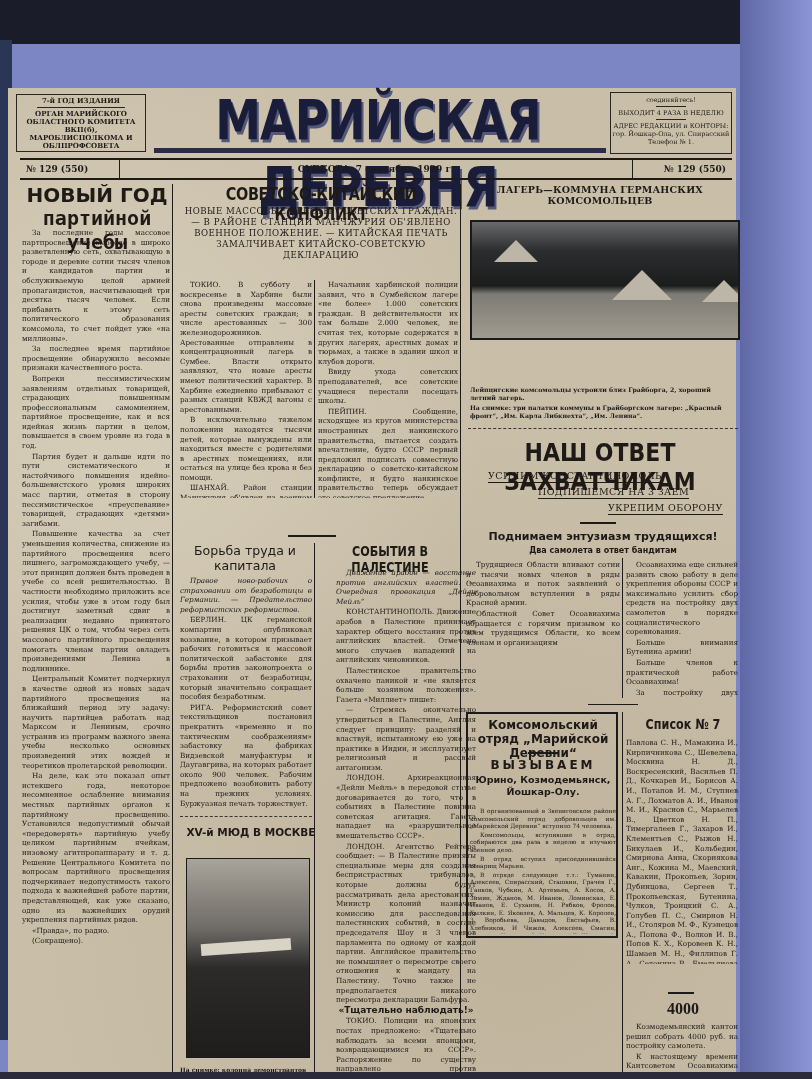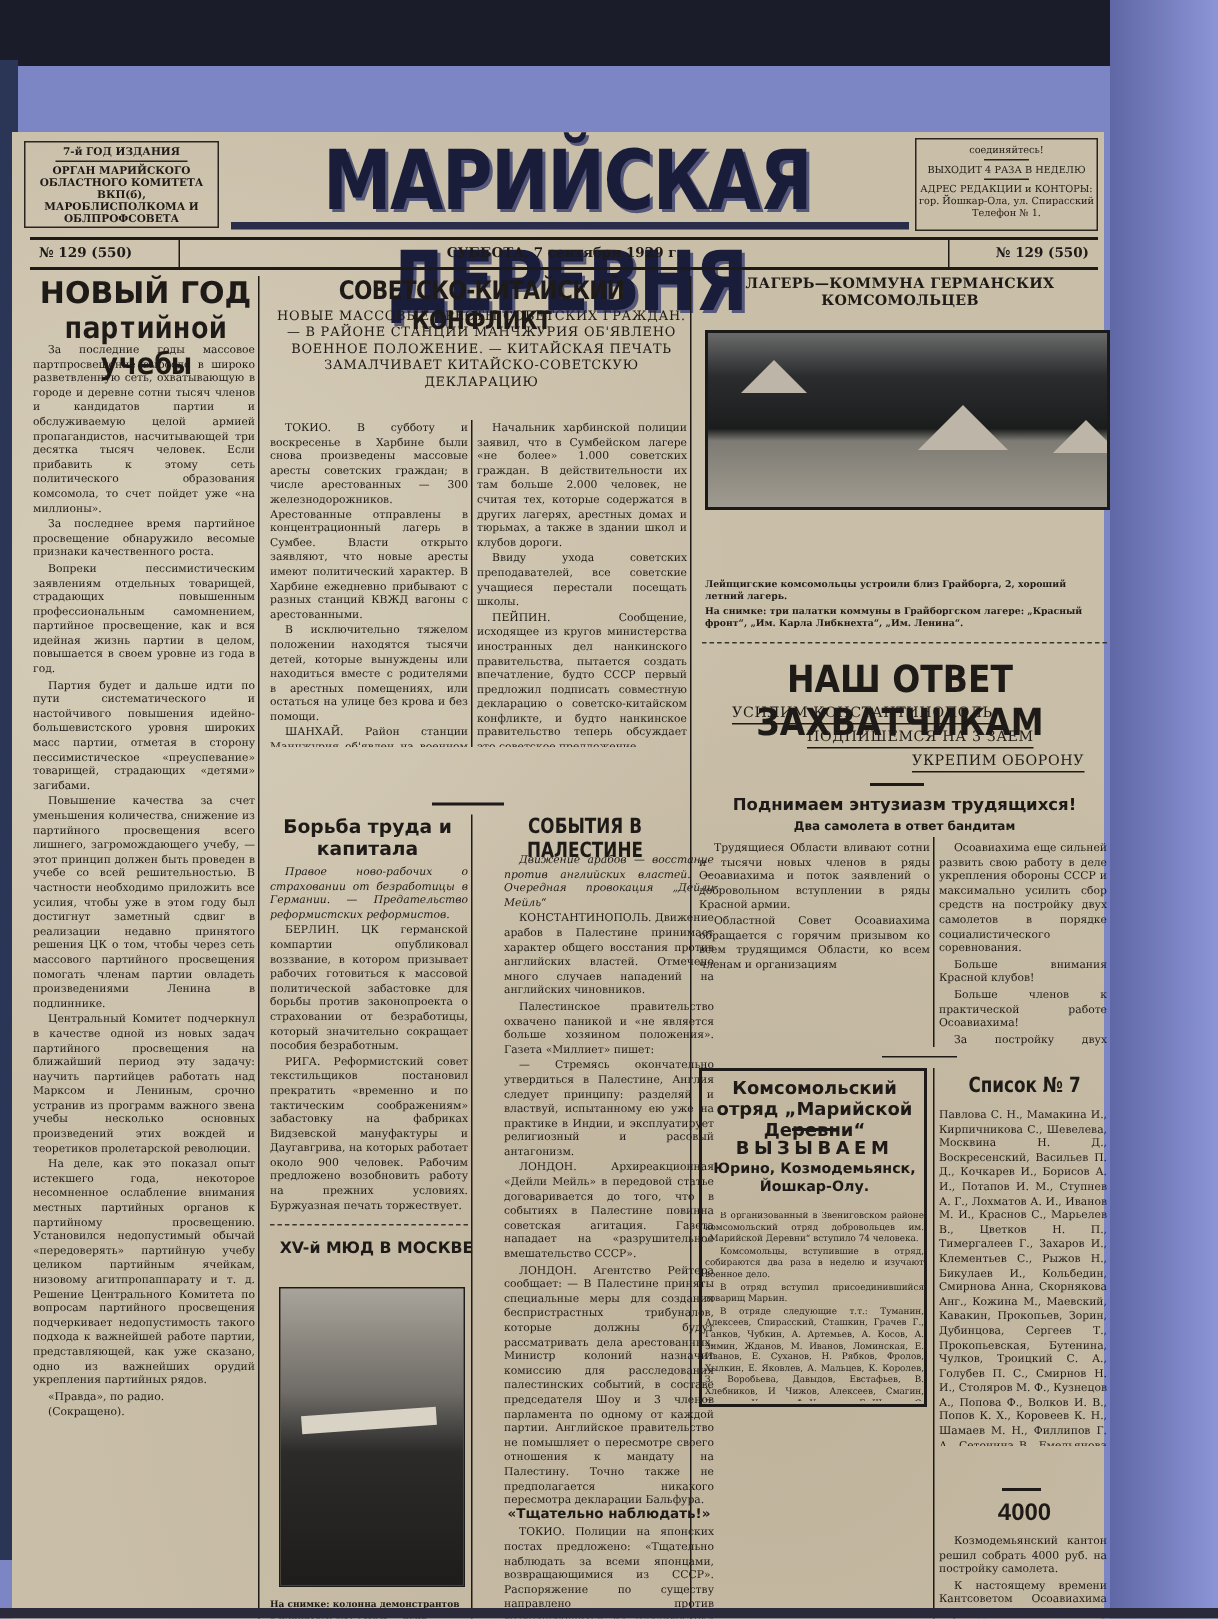--- a/index.html
+++ b/index.html
@@ -42,34 +42,34 @@
   .photo { position: absolute; background: #3a3a3e; overflow: hidden; }
   .photo-camp { left: 470px; top: 172px; width: 270px; height: 120px; border: 2px solid #1a1a1a; background: linear-gradient(180deg,#6a6a6a 0%,#2a2c2e 25%,#1b1d1d 55%,#7d7b74 62%,#a09b8f 100%); }
   .tent { position: absolute; width: 0; height: 0; border-left: 22px solid transparent; border-right: 22px solid transparent; border-bottom: 22px solid #bdb6a8; }
   .caption { position: absolute; font-size: 6.2px; line-height: 8px; font-weight: bold; }
 
   .h-answer { position: absolute; left: 456px; top: 350px; width: 272px; text-align: center; font-family: "DejaVu Sans", sans-serif; font-weight: bold; font-size: 25px; letter-spacing: 0px; transform: scaleX(0.88); }
   .slogan { position: absolute; font-size: 9.5px; letter-spacing: .4px; border-bottom: 1px solid #1e1a17; padding-bottom: 1px; }
   .h-enth { position: absolute; left: 470px; top: 442px; width: 250px; text-align: center; font-family: "DejaVu Sans", sans-serif; font-weight: bold; font-size: 11px; }
   .h-enth-sub { position: absolute; left: 470px; top: 458px; width: 250px; text-align: center; font-family: "DejaVu Sans", sans-serif; font-weight: bold; font-size: 8px; }
 
-  .h-struggle { position: absolute; left: 172px; top: 455px; width: 130px; text-align: center; font-family: "DejaVu Sans", sans-serif; font-weight: bold; font-size: 12.5px; line-height: 15px; }
+  .h-struggle { position: absolute; left: 172px; top: 455px; width: 130px; text-align: center; font-family: "DejaVu Sans", sans-serif; font-weight: normal; font-size: 12.5px; line-height: 15px; }
   .h-palestine { position: absolute; left: 312px; top: 455px; width: 140px; text-align: center; font-family: "DejaVu Sans", sans-serif; font-weight: bold; font-size: 14px; transform: scaleX(0.8); }
   .lead-italic { font-style: italic; }
 
   .h-kim { position: absolute; left: 178px; top: 738px; width: 130px; text-align: center; font-family: "DejaVu Sans", sans-serif; font-weight: bold; font-size: 10.5px; }
   .photo-kim { left: 178px; top: 770px; width: 124px; height: 200px; border: 1px solid #1a1a1a; background: linear-gradient(180deg,#a9a49a 0%,#6f6c67 35%,#2c2b2a 55%,#1e1d1c 100%); }
 
   .box-otryad { position: absolute; left: 458px; top: 624px; width: 152px; height: 226px; border: 2px solid #1e1a17; }
   .h-otryad { position: absolute; left: 462px; top: 630px; width: 146px; text-align: center; font-family: "DejaVu Sans", sans-serif; font-weight: bold; font-size: 12px; line-height: 14px; }
   .h-vyz { position: absolute; left: 462px; top: 670px; width: 146px; text-align: center; font-family: "DejaVu Sans", sans-serif; font-weight: bold; font-size: 12px; letter-spacing: 3px; }
   .h-cities { position: absolute; left: 462px; top: 686px; width: 146px; text-align: center; font-family: "DejaVu Sans", sans-serif; font-weight: bold; font-size: 9.5px; line-height: 12px; }
 
   .h-list { position: absolute; left: 620px; top: 628px; width: 110px; text-align: center; font-family: "DejaVu Sans", sans-serif; font-weight: bold; font-size: 14px; transform: scaleX(0.8); }
-  .h-4000 { position: absolute; left: 620px; top: 912px; width: 110px; text-align: center; font-family: Liberation Sans, sans-serif; font-weight: bold; font-size: 16px; }
+  .h-4000 { position: absolute; left: 620px; top: 912px; width: 110px; text-align: center; font-family: Liberation Serif, serif; font-weight: bold; font-size: 16px; }
   .bold { font-weight: bold; }
 </style>
 </head>
 <body>
 
 <div class="topband"></div>
 <div class="topband-right"></div>
 <div class="leftstrip"></div>
 
 <div class="paper">
@@ -150,21 +150,21 @@
   <div class="slogan" style="left:600px; top:414px;">УКРЕПИМ ОБОРОНУ</div>
   <div class="hrule" style="left:572px; top:434px; width:36px; height:2px;"></div>
   <div class="h-enth">Поднимаем энтузиазм трудящихся!</div>
   <div class="h-enth-sub">Два самолета в ответ бандитам</div>
   <div class="col" style="left:458px; top:472px; width:154px; height:138px;">
     <p>Трудящиеся Области вливают сотни и тысячи новых членов в ряды Осоавиахима и поток заявлений о добровольном вступлении в ряды Красной армии.</p>
     <p>Областной Совет Осоавиахима обращается с горячим призывом ко всем трудящимся Области, ко всем членам и организациям</p>
   </div>
   <div class="col" style="left:618px; top:472px; width:112px; height:138px;">
     <p>Осоавиахима еще сильней развить свою работу в деле укрепления обороны СССР и максимально усилить сбор средств на постройку двух самолетов в порядке социалистического соревнования.</p>
-    <p>Больше внимания Красной клубов!</p>
+    <p>Больше внимания Бутенина армии!</p>
     <p>Больше членов к практической работе Осоавиахима!</p>
     <p>За постройку двух самолетов МАО!</p>
 
   </div>
   <div class="hrule" style="left:580px; top:616px; width:50px;"></div>
 
   <div class="h-struggle">Борьба труда и капитала</div>
   <div class="col" style="left:172px; top:488px; width:132px; height:236px;">
     <p class="lead-italic">Правое ново-рабочих о страховании от безработицы в Германии. — Предательство реформистских реформистов.</p>
     <p>БЕРЛИН. ЦК германской компартии опубликовал воззвание, в котором призывает рабочих готовиться к массовой политической забастовке для борьбы против законопроекта о страховании от безработицы, который значительно сокращает пособия безработным.</p>

